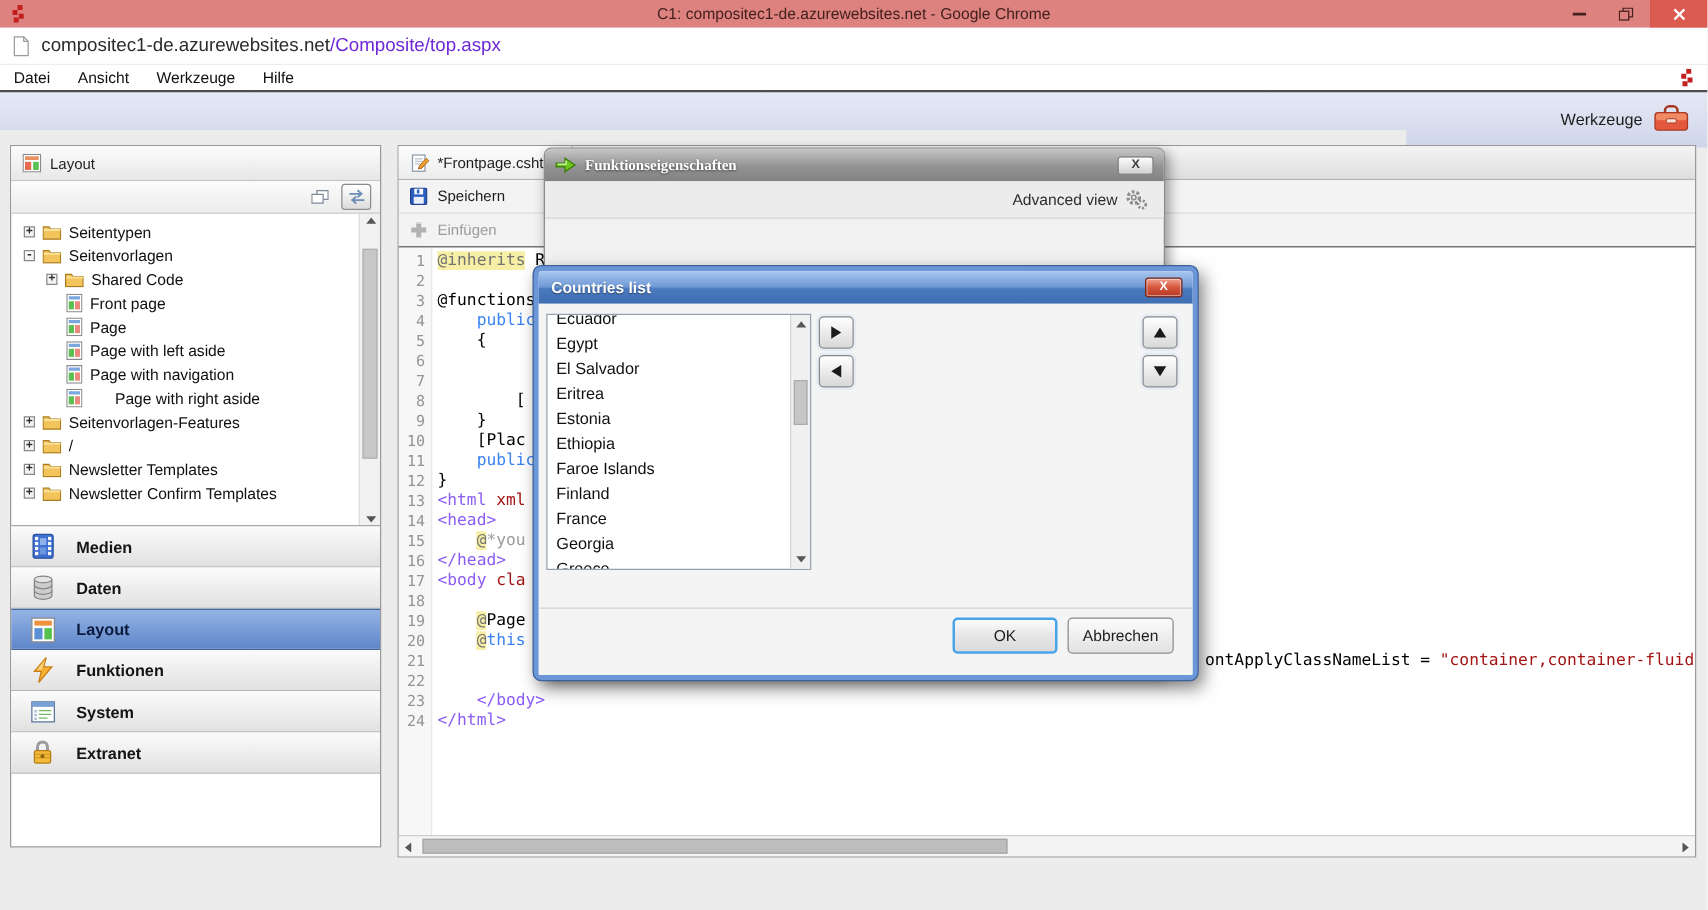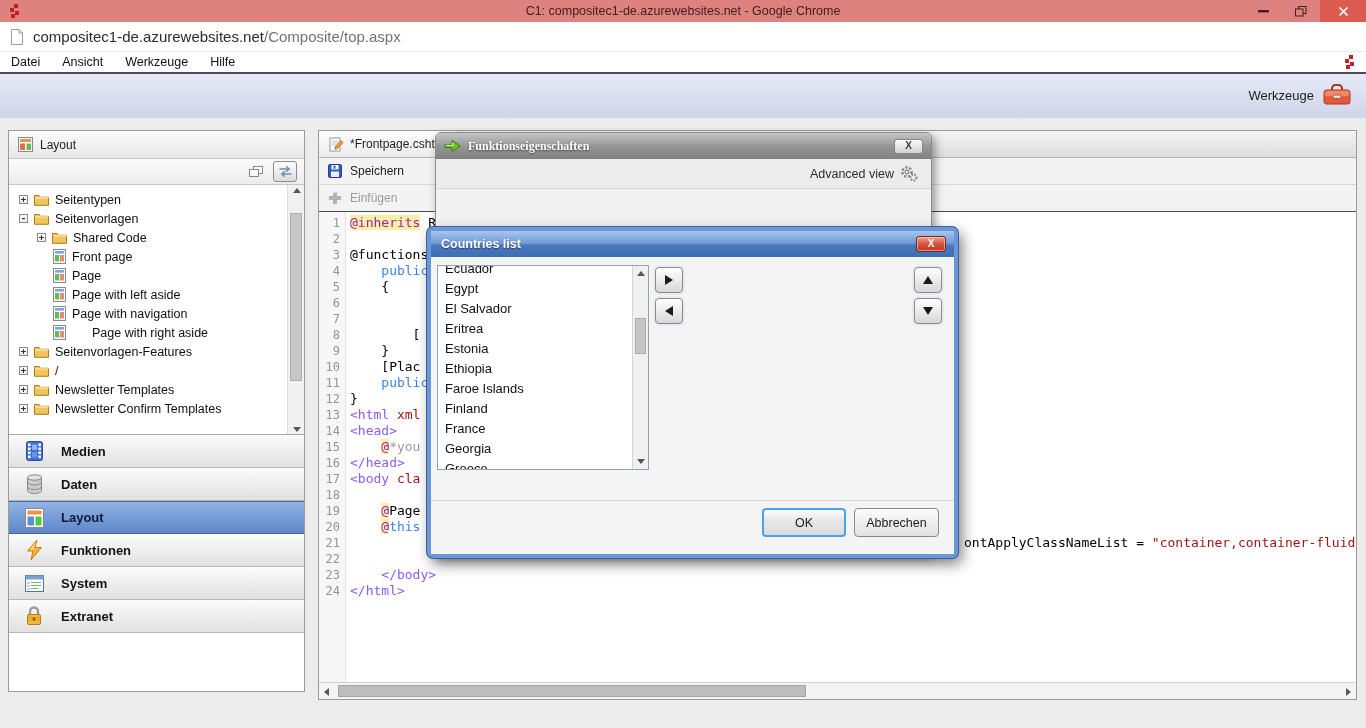--- a/index.html
+++ b/index.html
@@ -9,32 +9,32 @@
   
   .titlebar { height:22px; background:#dd827e; display:flex; align-items:center; position:relative; }
   .titlebar .c1logo { margin-left:8px; display:flex; z-index:2; }
   .titlebar .title { position:absolute; left:0; right:0; text-align:center; font-size:12.5px; color:#43201e; }
   .win-controls { margin-left:auto; display:flex; height:100%; z-index:2; }
   .win-btn { width:38px; height:100%; display:flex; align-items:center; justify-content:center; }
   .win-close { width:46px; background:#dc5b50; }
 
   .urlbar { height:30px; background:#fff; display:flex; align-items:center; padding-left:9px; border-bottom:1px solid #ededed; }
   .urlbar .url { margin-left:9px; font-size:15px; color:#2b2b2b; }
-  .urlbar .path { color:#737373; }
+  .urlbar .path { color:#6d28d9; }
 
   .menubar { height:22px; background:#fff; border-bottom:2px solid #4d4d4d; display:flex; align-items:center; font-size:12.5px; color:#101010; position:relative; }
   .menu-item { padding:0 11px; }
   .menubar .c1logo-r { position:absolute; right:10px; top:3px; }
 
   .banner { height:44px; background:linear-gradient(#e6e9f6,#cfd5e9); position:relative; }
   .banner .wz-label { position:absolute; right:52px; top:14px; font-size:13px; color:#1d1d1d; }
   .banner .toolbox { position:absolute; right:14px; top:9px; }
 
   
-  .workspace { position:absolute; top:118px; left:0; width:1125px; height:610px; background:#ececec; }
+  .workspace { position:absolute; top:104px; left:0; width:1125px; height:610px; background:#ececec; }
 
   .left-panel { position:absolute; left:8px; top:12px; width:297px; height:562px; background:#fff; border:1px solid #9a9a9a; display:flex; flex-direction:column; }
   .lp-header { height:28px; background:linear-gradient(#fcfcfc,#e7e7e7); border-bottom:1px solid #c6c6c6; display:flex; align-items:center; padding-left:9px; gap:7px; font-size:12px; color:#1f1f1f; flex:none; }
   .lp-toolbar { height:26px; background:linear-gradient(#fbfbfb,#ececec); border-bottom:1px solid #c6c6c6; display:flex; justify-content:flex-end; align-items:center; padding-right:7px; gap:5px; flex:none; }
   .tool-btn { width:24px; height:21px; display:flex; align-items:center; justify-content:center; border-radius:3px; }
   .tool-btn.toggled { border:1px solid #8c8c8c; background:linear-gradient(#ffffff,#dcdcdc); }
 
   .lp-tree { position:relative; height:250px; border-bottom:1px solid #a8a8a8; overflow:hidden; padding:5px 20px 0 0; flex:none; }
   .tree-row { height:19px; display:flex; align-items:center; font-size:12.5px; color:#101010; white-space:nowrap; }
   .exp { width:9px; height:9px; flex:none; border:1px solid #898989; background:linear-gradient(#fff,#efefef); font:bold 9px/7px "DejaVu Sans Mono",monospace; text-align:center; color:#2e2e2e; margin-right:6px; }
@@ -59,21 +59,21 @@
   .editor { flex:1; display:flex; overflow:hidden; }
   .gutter { width:27px; background:#f7f7f7; border-right:1px solid #e2e2e2; color:#949494; font:12px/16px "DejaVu Sans Mono",monospace; text-align:right; padding:3px 5px 0 0; flex:none; }
   .code { flex:1; position:relative; padding:3px 0 0 4px; font:13px/16px "DejaVu Sans Mono",monospace; white-space:pre; overflow:hidden; color:#000; background:#fff; }
   .code-line { height:16px; position:relative; }
   .tok-pl { color:#000; }
   .tok-kw { color:#3b82f6; }
   .tok-tag { color:#8b5cf6; }
   .tok-attr { color:#a31515; }
   .tok-str { color:#a31515; }
   .tok-com { color:#9b9b9b; }
-  .tok-at { background:#f7efa5; color:#a21caf;margin-top:44px; }
+  .tok-at { background:#f7efa5; color:#737373;margin-top:44px; }
   .frag { position:absolute; left:614px; top:0; }
 
   .hscroll { height:17px; background:#f4f4f4; border-top:1px solid #cfcfcf; position:relative; flex:none; }
   .hs-thumb { position:absolute; left:19px; top:2px; width:468px; height:12px; background:#bdbdbd; border:1px solid #a5a5a5; }
   .hs-left { position:absolute; left:5px; top:5px; }
   .hs-right { position:absolute; right:5px; top:5px; }
 
   
   .tr { width:0; height:0; display:block; }
   .tr-r  { border-left:8px solid #1b1b1b; border-top:5px solid transparent; border-bottom:5px solid transparent; }

